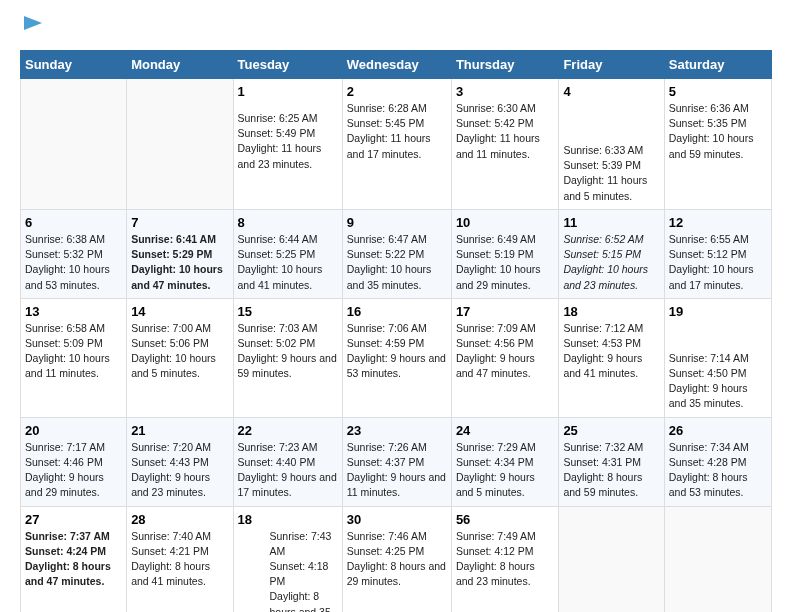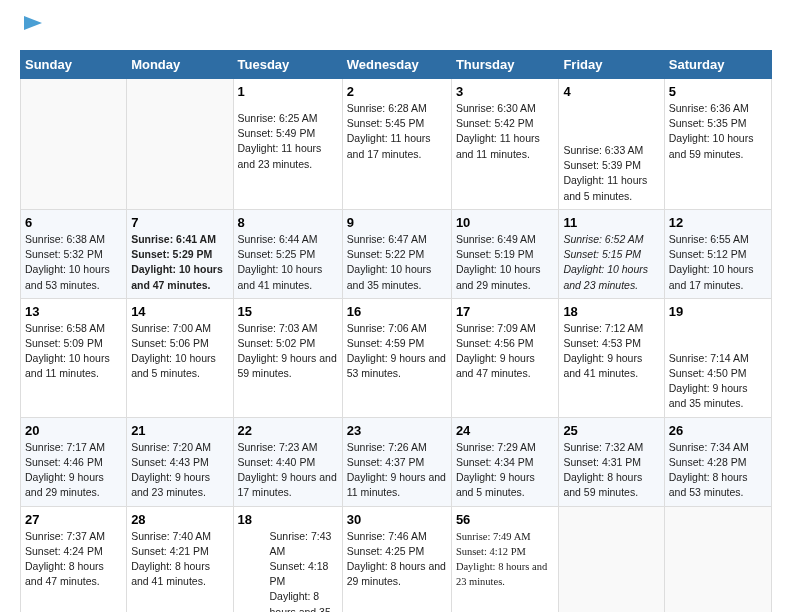--- a/index.html
+++ b/index.html
@@ -274,21 +274,21 @@
         <td>
           <span class="day-number">26</span>
           <div class="day-info" style="white-space: pre-line;">Sunrise: 7:34 AM
 Sunset: 4:28 PM
 Daylight: 8 hours and 53 minutes.</div>
         </td>
       </tr>
       <tr>
         <td>
           <span class="day-number">27</span>
-          <div class="day-info" style="white-space: pre-line;">Sunrise: 7:37 AM
+          <div class="day-info" style="white-space: pre-line; font-weight: bold;">Sunrise: 7:37 AM
 Sunset: 4:24 PM
 Daylight: 8 hours and 47 minutes.</div>
         </td>
         <td>
           <span class="day-number">28</span>
           <div class="day-info" style="white-space: pre-line;">Sunrise: 7:40 AM
 Sunset: 4:21 PM
 Daylight: 8 hours and 41 minutes.</div>
         </td>
         <td>
@@ -298,21 +298,21 @@
 Daylight: 8 hours and 35 minutes.</div>
         </td>
         <td>
           <span class="day-number">30</span>
           <div class="day-info" style="white-space: pre-line;">Sunrise: 7:46 AM
 Sunset: 4:25 PM
 Daylight: 8 hours and 29 minutes.</div>
         </td>
         <td>
           <span class="day-number">56</span>
-          <div class="day-info" style="white-space: pre-line; font-family: Liberation Serif, serif;">Sunrise: 7:49 AM
+          <div class="day-info" style="white-space: pre-line;">Sunrise: 7:49 AM
 Sunset: 4:12 PM
 Daylight: 8 hours and 23 minutes.</div>
         </td>
         <td class="empty-cell"></td>
         <td class="empty-cell"></td>
       </tr>
     </tbody>
 </table>
 
 </body></html>

